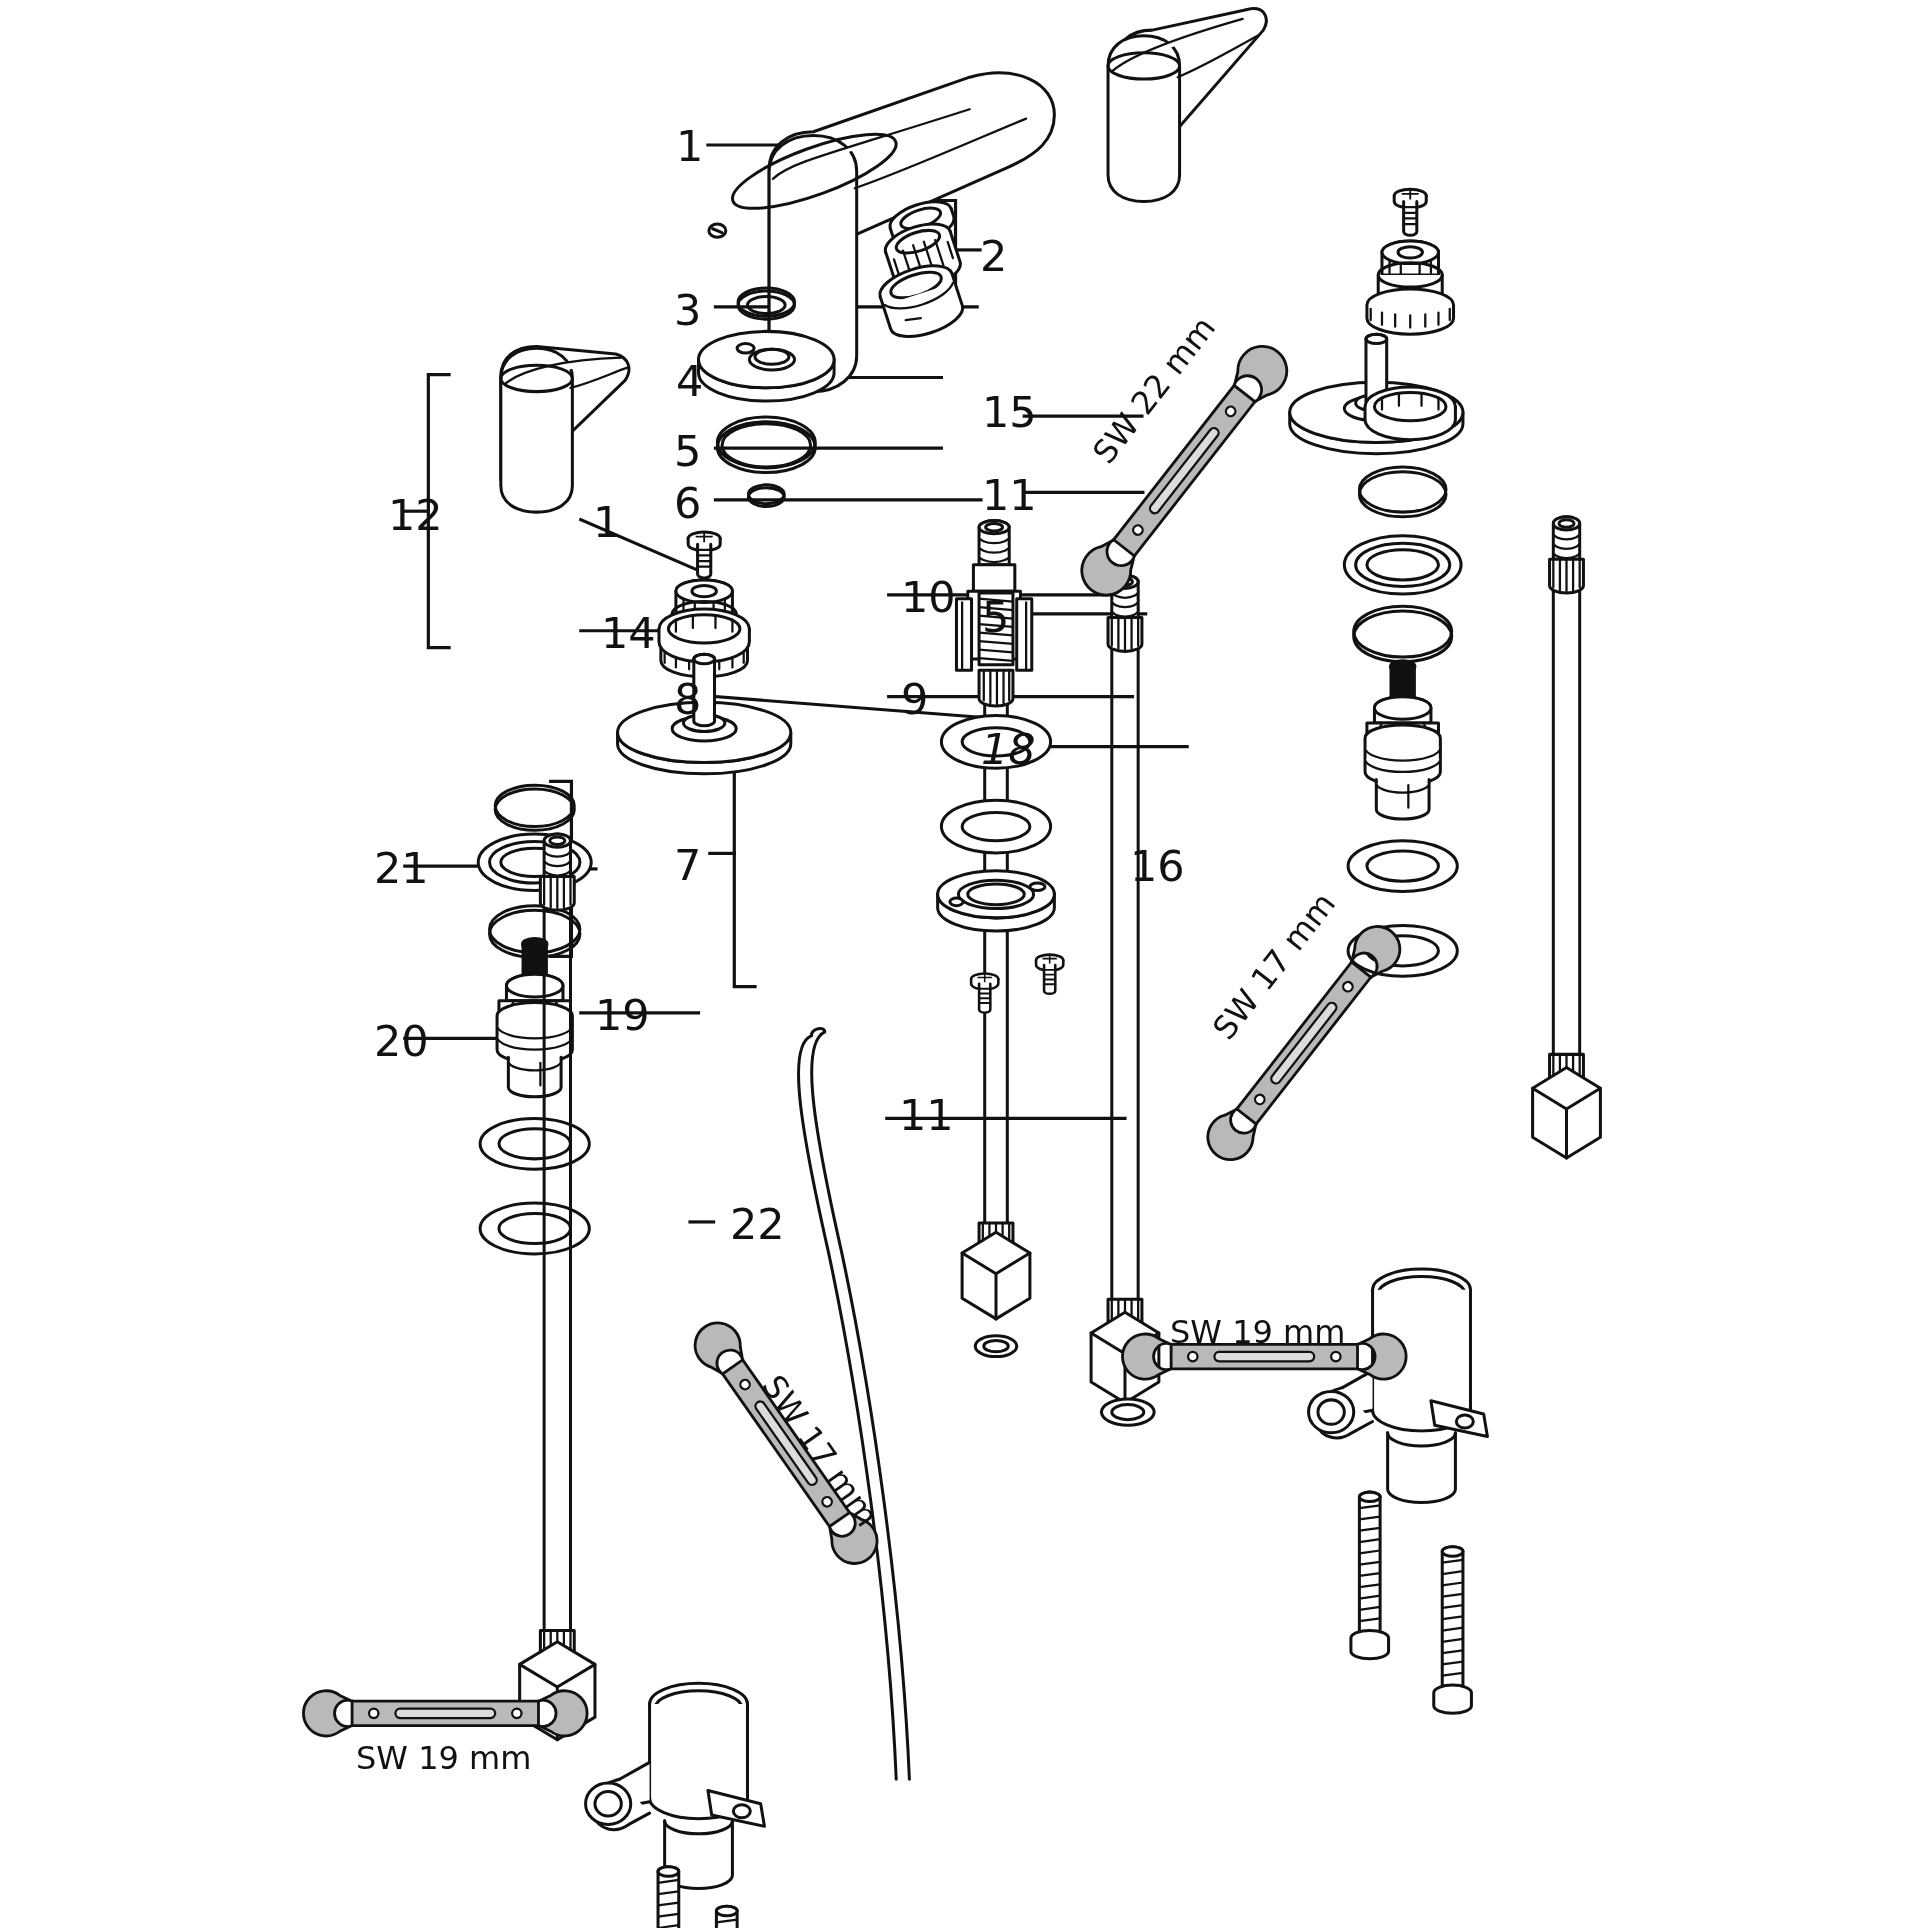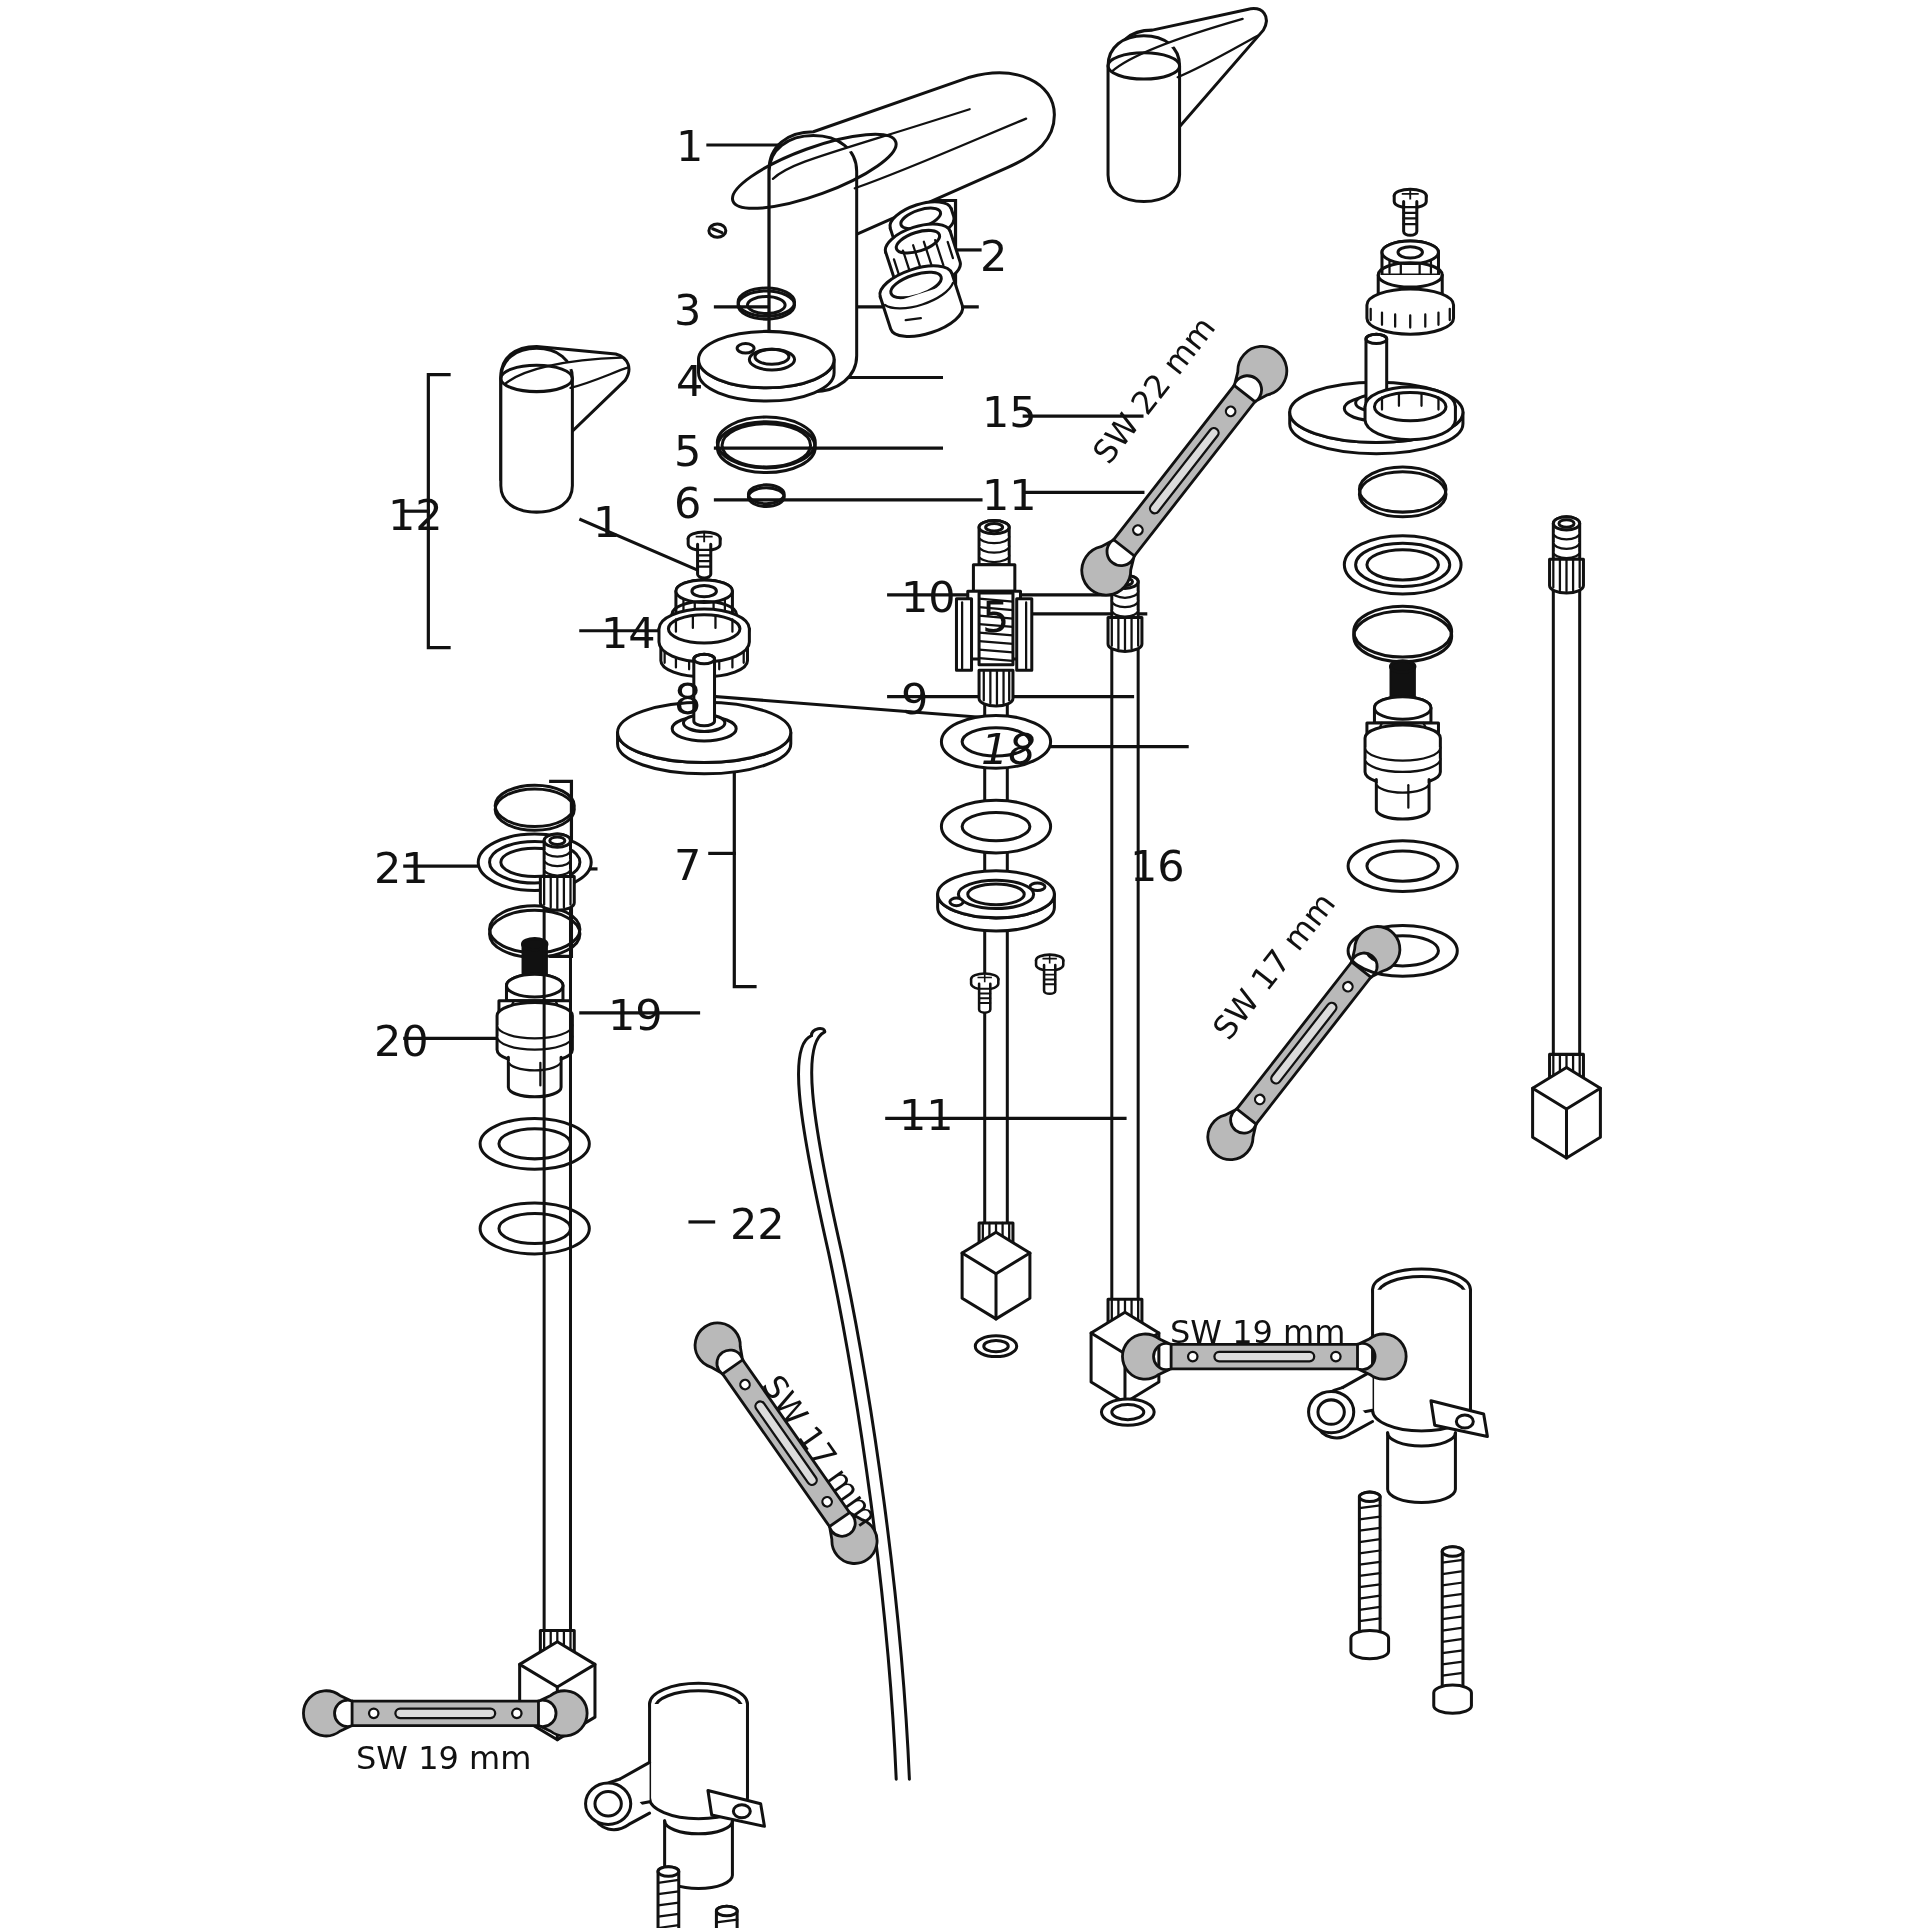--- a/index.html
+++ b/index.html
@@ -550,21 +550,21 @@
       <div class="callout" style="left: 901px; top: 678px;">9</div>
       <div class="callout" style="left: 901px; top: 576px;">10</div>
       <div class="callout" style="left: 899px; top: 1094px;">11</div>
       <div class="callout" style="left: 388px; top: 494px;">12</div>
       <div class="callout" style="left: 593px; top: 501px;">1</div>
       <div class="callout" style="left: 593px; top: 612px; margin-left: 8px;">14</div>
       <div class="callout" style="left: 982px; top: 391px;">15</div>
       <div class="callout" style="left: 1130px; top: 845px;">16</div>
       <div class="callout" style="left: 982px; top: 474px;">11</div>
       <div class="callout" style="left: 981px; top: 728px; font-style: italic;">18</div>
-      <div class="callout" style="left: 608px; top: 994px;">19</div>
+      <div class="callout" style="left: 595px; top: 994px;">19</div>
       <div class="callout" style="left: 374px; top: 1020px;">20</div>
       <div class="callout" style="left: 374px; top: 847px;">21</div>
       <div class="callout" style="left: 730px; top: 1203px;">22</div>
       <div class="callout" style="left: 982px; top: 596px;">5</div>
     </div>
   <div id="toolLayer">
       <div class="toolbl" style="left: 1100px; top: 443px; transform: rotate(-52deg);">SW 22 mm</div>
       <div class="toolbl" style="left: 1220px; top: 1019px; transform: rotate(-52deg);">SW 17 mm</div>
       <div class="toolbl" style="left: 1170px; top: 1316px; transform: rotate(0deg);">SW 19 mm</div>
       <div class="toolbl" style="left: 770px; top: 1363px; transform: rotate(55deg);">SW 17 mm</div>

